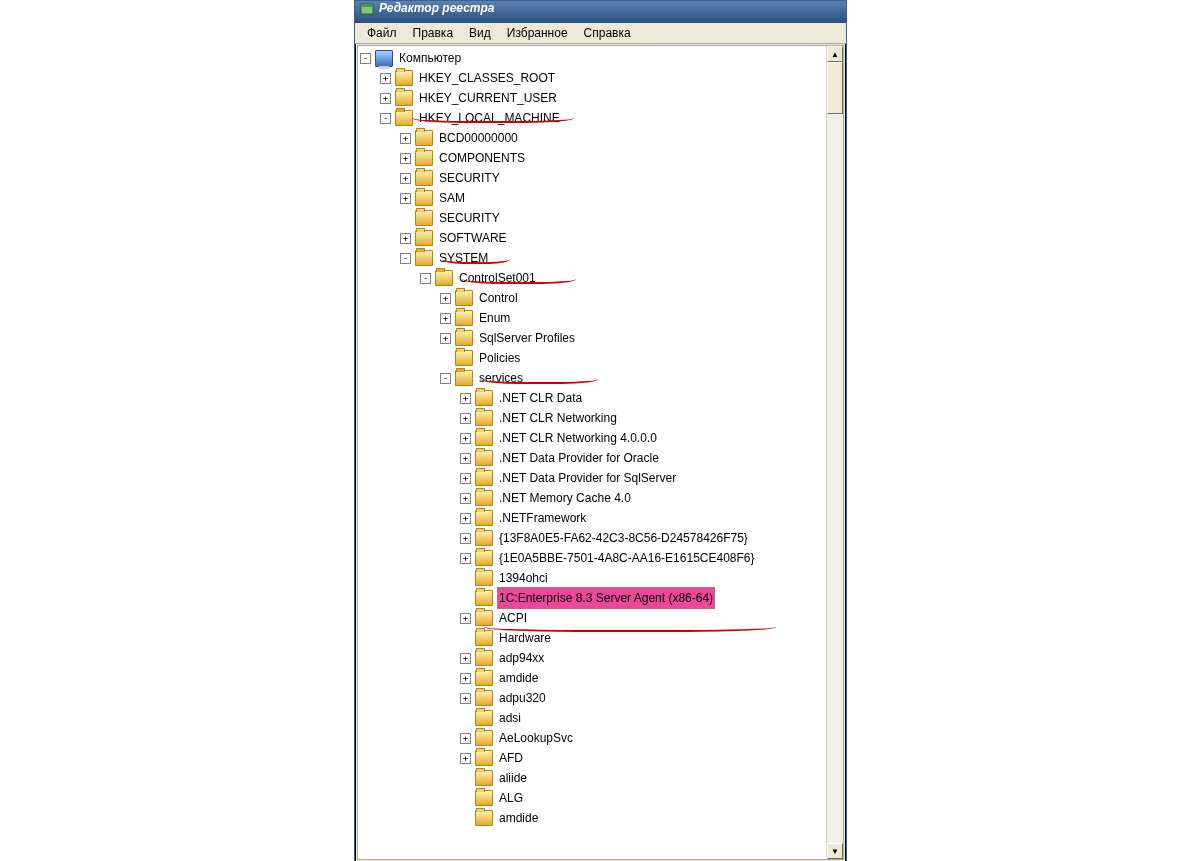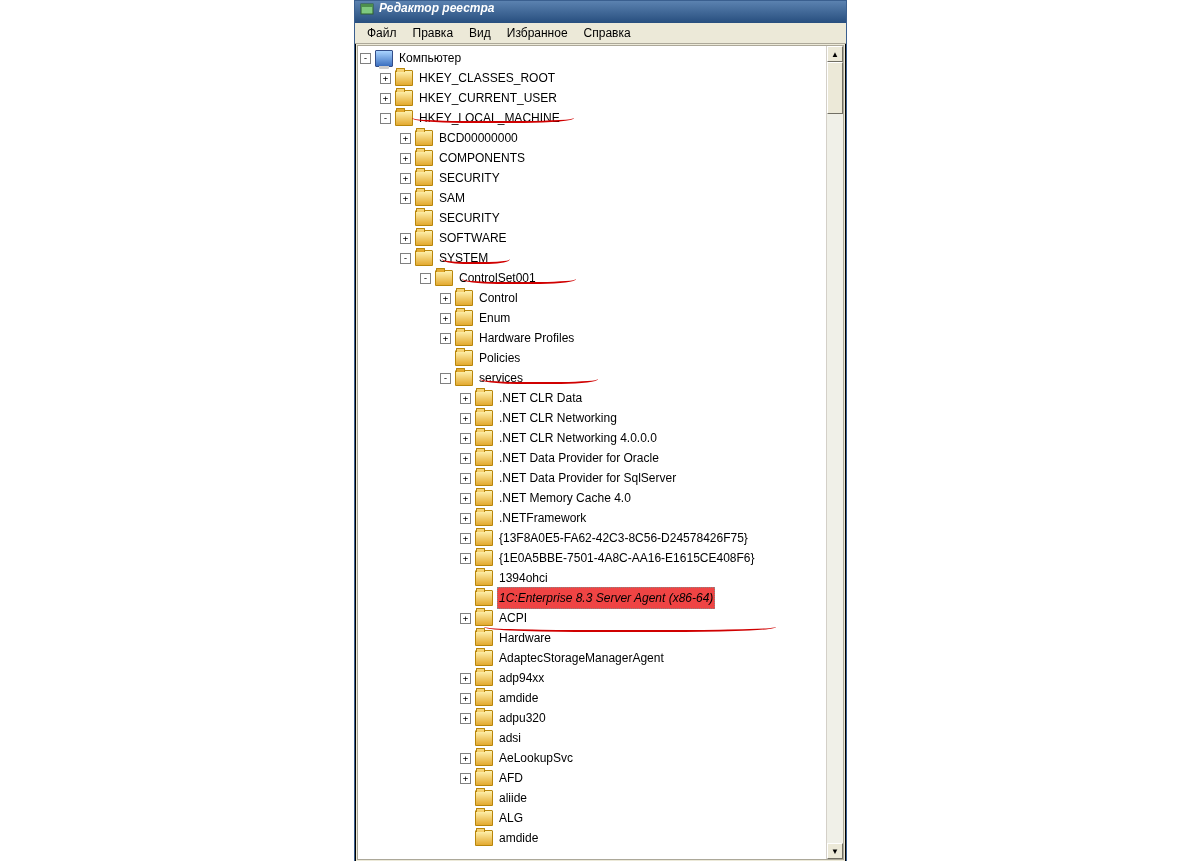--- a/index.html
+++ b/index.html
@@ -20,21 +20,21 @@
 .row{white-space:nowrap;height:20px;display:flex;align-items:center;position:relative;cursor:default;}
 .ind{display:inline-block;height:20px;flex-shrink:0;}
 .exp{width:11px;height:11px;border:1px solid #808080;background:#fff;font-size:9px;line-height:9px;text-align:center;font-family:monospace;color:#000;margin-right:4px;box-sizing:border-box;user-select:none;cursor:pointer;}
 .exp.none{border:none;background:transparent;color:transparent;}
 .folder{width:16px;height:14px;margin-right:4px;display:inline-block;background:linear-gradient(#fff2b0,#e3a92f);border:1px solid #b8860b;border-radius:1px 1px 0 0;position:relative;flex-shrink:0;}
 .folder.open:before{content:"";position:absolute;top:-3px;left:0;width:7px;height:3px;background:#e3a92f;border:1px solid #b8860b;border-bottom:none;border-radius:1px 1px 0 0;}
 .folder.closed:before{content:"";position:absolute;top:-3px;left:0;width:7px;height:3px;background:#f5d070;border:1px solid #b8860b;border-bottom:none;border-radius:1px 1px 0 0;}
 .pc-icon{width:16px;height:15px;margin-right:4px;display:inline-block;background:linear-gradient(#aad4ff,#3b6fbf);border:1px solid #334d88;border-radius:1px;position:relative;flex-shrink:0;}
 .pc-icon:after{content:"";position:absolute;bottom:-3px;left:3px;width:10px;height:3px;background:#ccc;border-radius:0 0 1px 1px;}
 .lbl{padding:0 2px;}
-.lbl.sel{background:#ef4444;border:1px dotted #888;padding:0 1px;font-style:italic;}
+.lbl.sel{background:#ec4899;border:1px dotted #888;padding:0 1px;}
 .underline{position:absolute;height:3px;border-bottom:2px solid #d00000;border-radius:0 0 50% 50%/0 0 8px 8px;pointer-events:none;}
 </style>
 </head>
 <body>
 <div class="canvas">
 <div class="window">
 
   <div class="titlebar">
     <span class="app-icon">
       <svg viewBox="0 0 16 16" width="16" height="16">
@@ -138,21 +138,21 @@
             <div class="row">
               <span class="ind" style="width: 80px;"></span>
               <span class="exp">+</span>
               <span class="folder closed"></span>
               <span class="lbl">Enum</span>
             </div>
             <div class="row">
               <span class="ind" style="width: 80px;"></span>
               <span class="exp">+</span>
               <span class="folder closed"></span>
-              <span class="lbl">Hardware Profiles</span>
+              <span class="lbl">SqlServer Profiles</span>
             </div>
             <div class="row">
               <span class="ind" style="width: 80px;"></span>
               <span class="exp none"></span>
               <span class="folder closed"></span>
               <span class="lbl">Policies</span>
             </div>
             <div class="row">
               <span class="ind" style="width: 80px;"></span>
               <span class="exp">-</span>
@@ -229,26 +229,20 @@
               <span class="ind" style="width: 100px;"></span>
               <span class="exp">+</span>
               <span class="folder closed"></span>
               <span class="lbl">ACPI</span>
             </div>
             <div class="row">
               <span class="ind" style="width: 100px;"></span>
               <span class="exp none"></span>
               <span class="folder closed"></span>
               <span class="lbl">Hardware</span>
-            </div>
-            <div class="row">
-              <span class="ind" style="width: 100px;"></span>
-              <span class="exp none"></span>
-              <span class="folder closed"></span>
-              <span class="lbl">AdaptecStorageManagerAgent</span>
             </div>
             <div class="row">
               <span class="ind" style="width: 100px;"></span>
               <span class="exp">+</span>
               <span class="folder closed"></span>
               <span class="lbl">adp94xx</span>
             </div>
             <div class="row">
               <span class="ind" style="width: 100px;"></span>
               <span class="exp">+</span>

